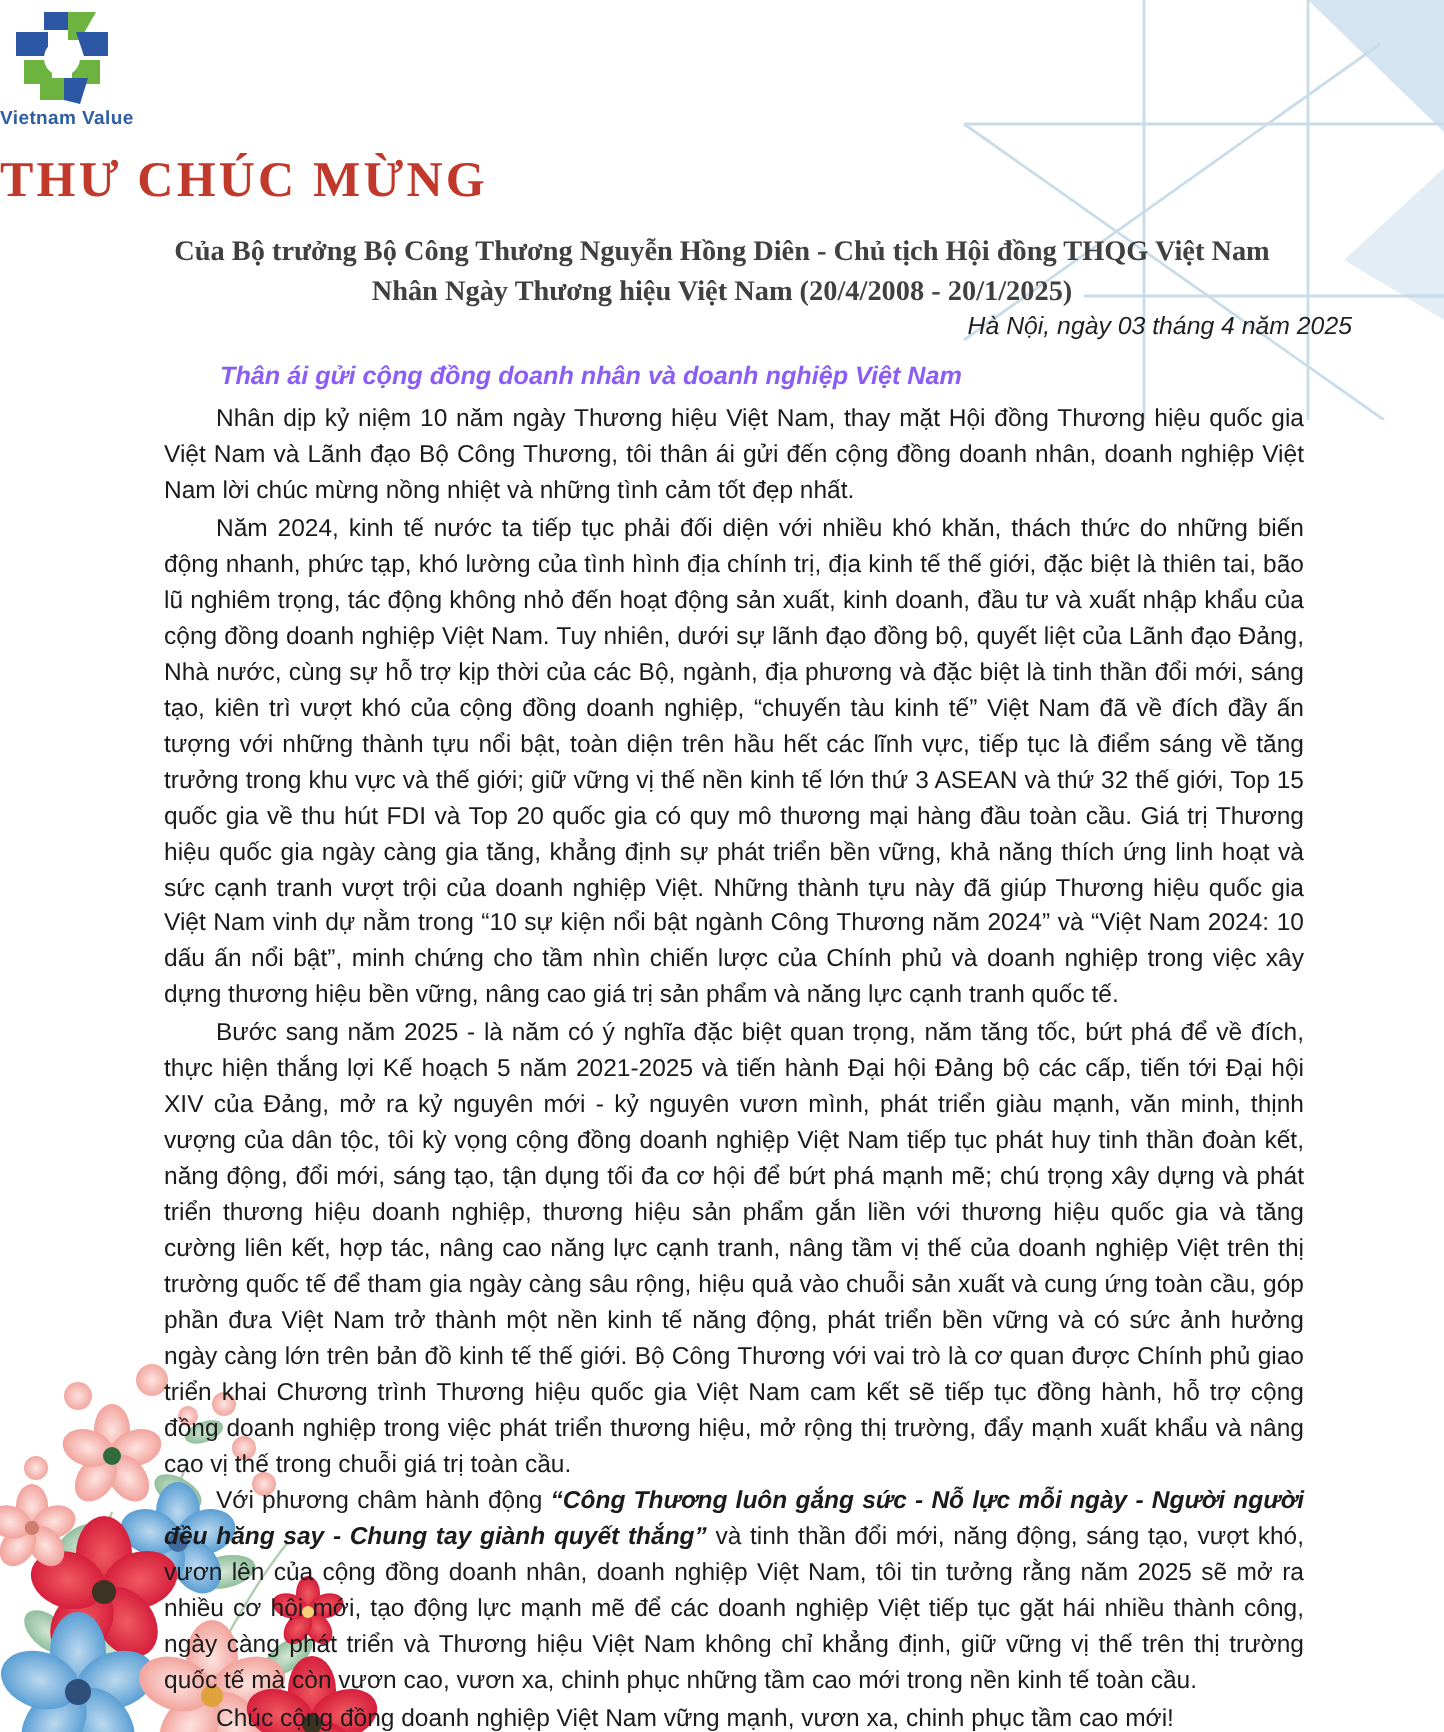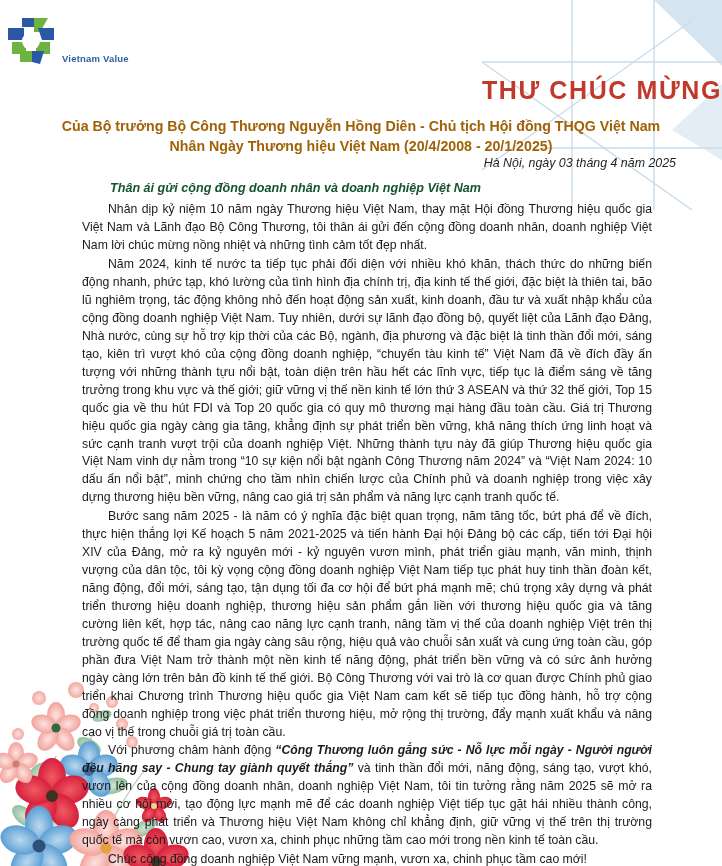--- a/index.html
+++ b/index.html
@@ -38,65 +38,66 @@
     width: 215px;
     height: 200px;
     pointer-events: none;
     z-index: 0;
   }
 
   
   .logo-wrap {
     position: relative;
     z-index: 2;
-    padding-top: 18px;
+    padding-top: 6px;
     display: flex;
-    flex-direction: row;
-    align-items: flex-end;
+    flex-direction: column;
+    align-items: flex-start;
   }
   .logo-mark { width: 62px; height: 46px; display:block; }
   .logo-text {
     margin-top: 2px;
     font-size: 9.5px;
     font-weight: bold;
     color: #2e5fa3;
     letter-spacing: .2px;
   }
 
   
   .content {
     position: relative;
     z-index: 2;
   }
   .title {
-    text-align: right;
+    text-align: left;
     color: #c0392b;
-    font-family: Liberation Sans, sans-serif;
+    font-family: Liberation Serif, serif;
     font-weight: bold;
     font-size: 25px;
     letter-spacing: 1.6px;
     margin: 12px 0 0 0;
   }
   .subtitle {
     text-align: center;
-    color: #a16207;
+    color: #404040;
     font-weight: bold;
     font-size: 14.2px;
     line-height: 1.42;
     margin: 11px 60px 0 60px;
+    font-family: Liberation Serif, serif;
   }
   .date-line {
     text-align: right;
     font-style: italic;
     font-size: 12.4px;
     color: #1f1f1f;
     margin: 0 46px 0 0;
   }
   .salutation {
-    color: #14532d;
+    color: #8b5cf6;
     font-weight: bold;
     font-style: italic;
     font-size: 12.6px;
     margin: 11px 0 0 110px;
   }
 
   
   .body-text {
     margin: 6px 70px 0 82px;
     text-align: justify;

